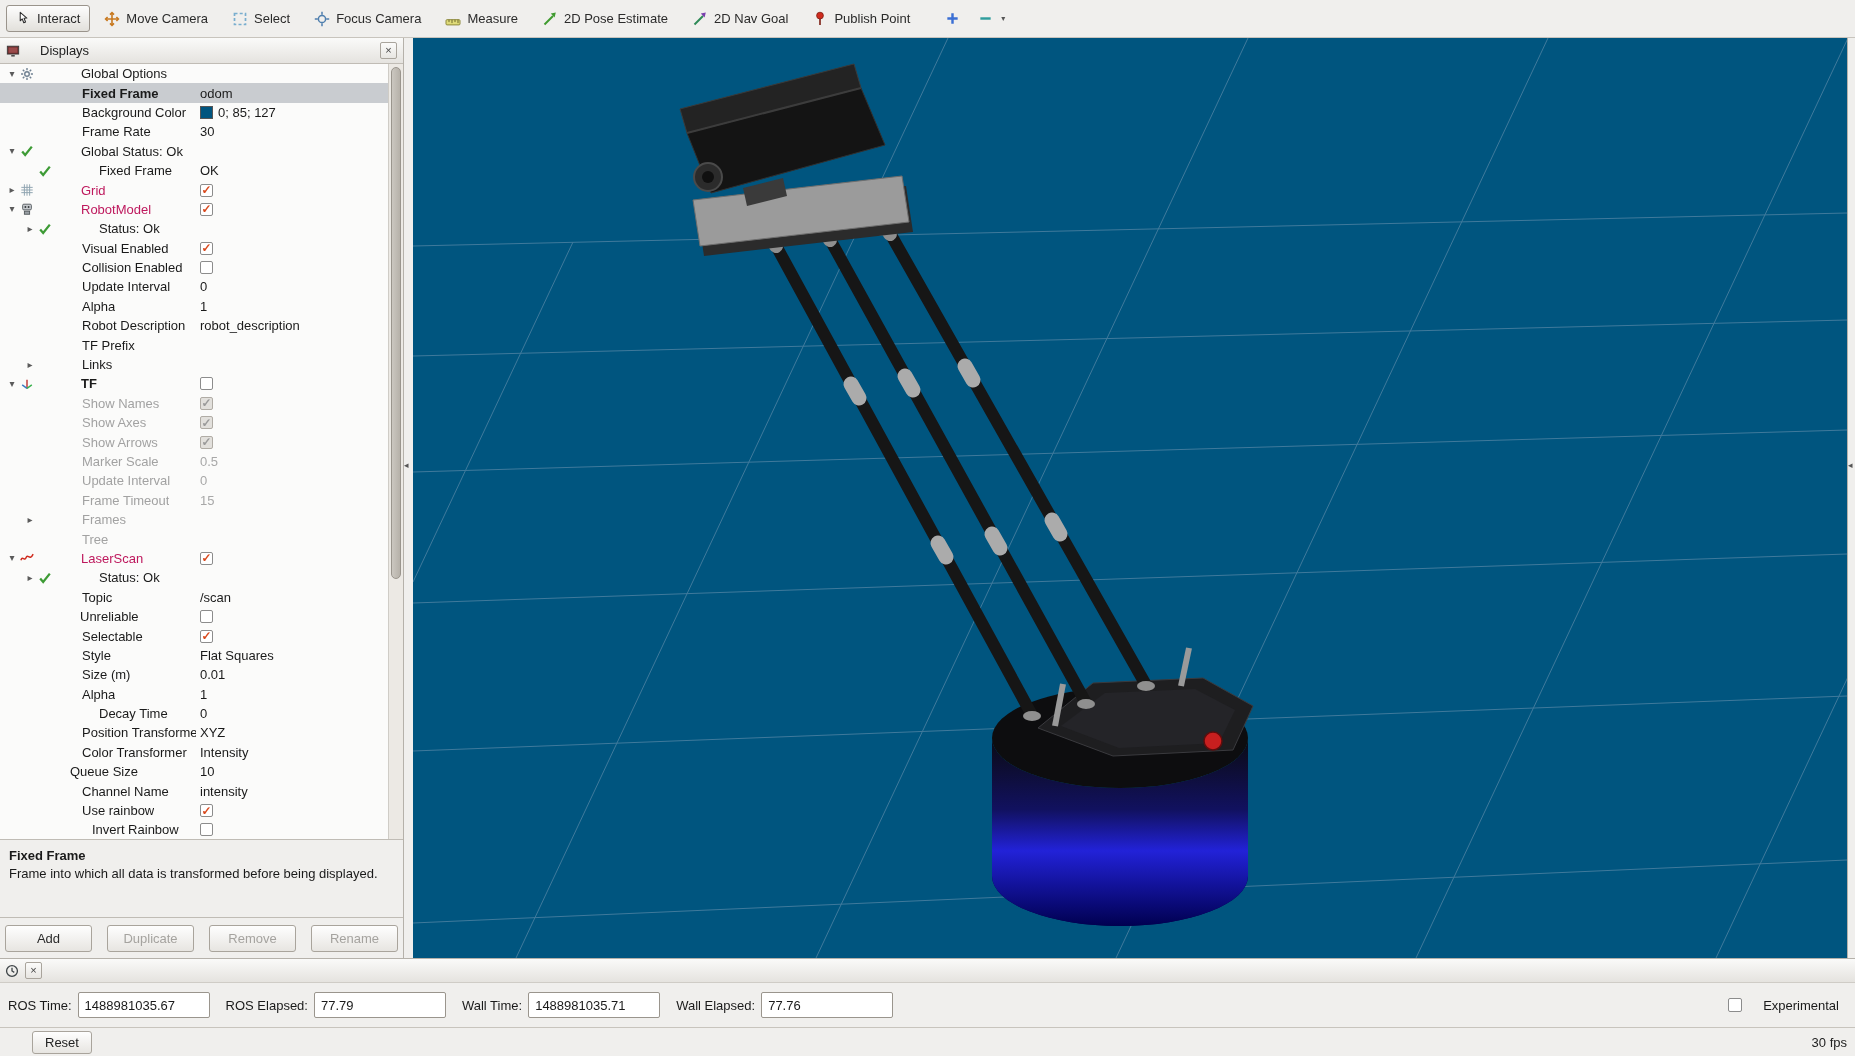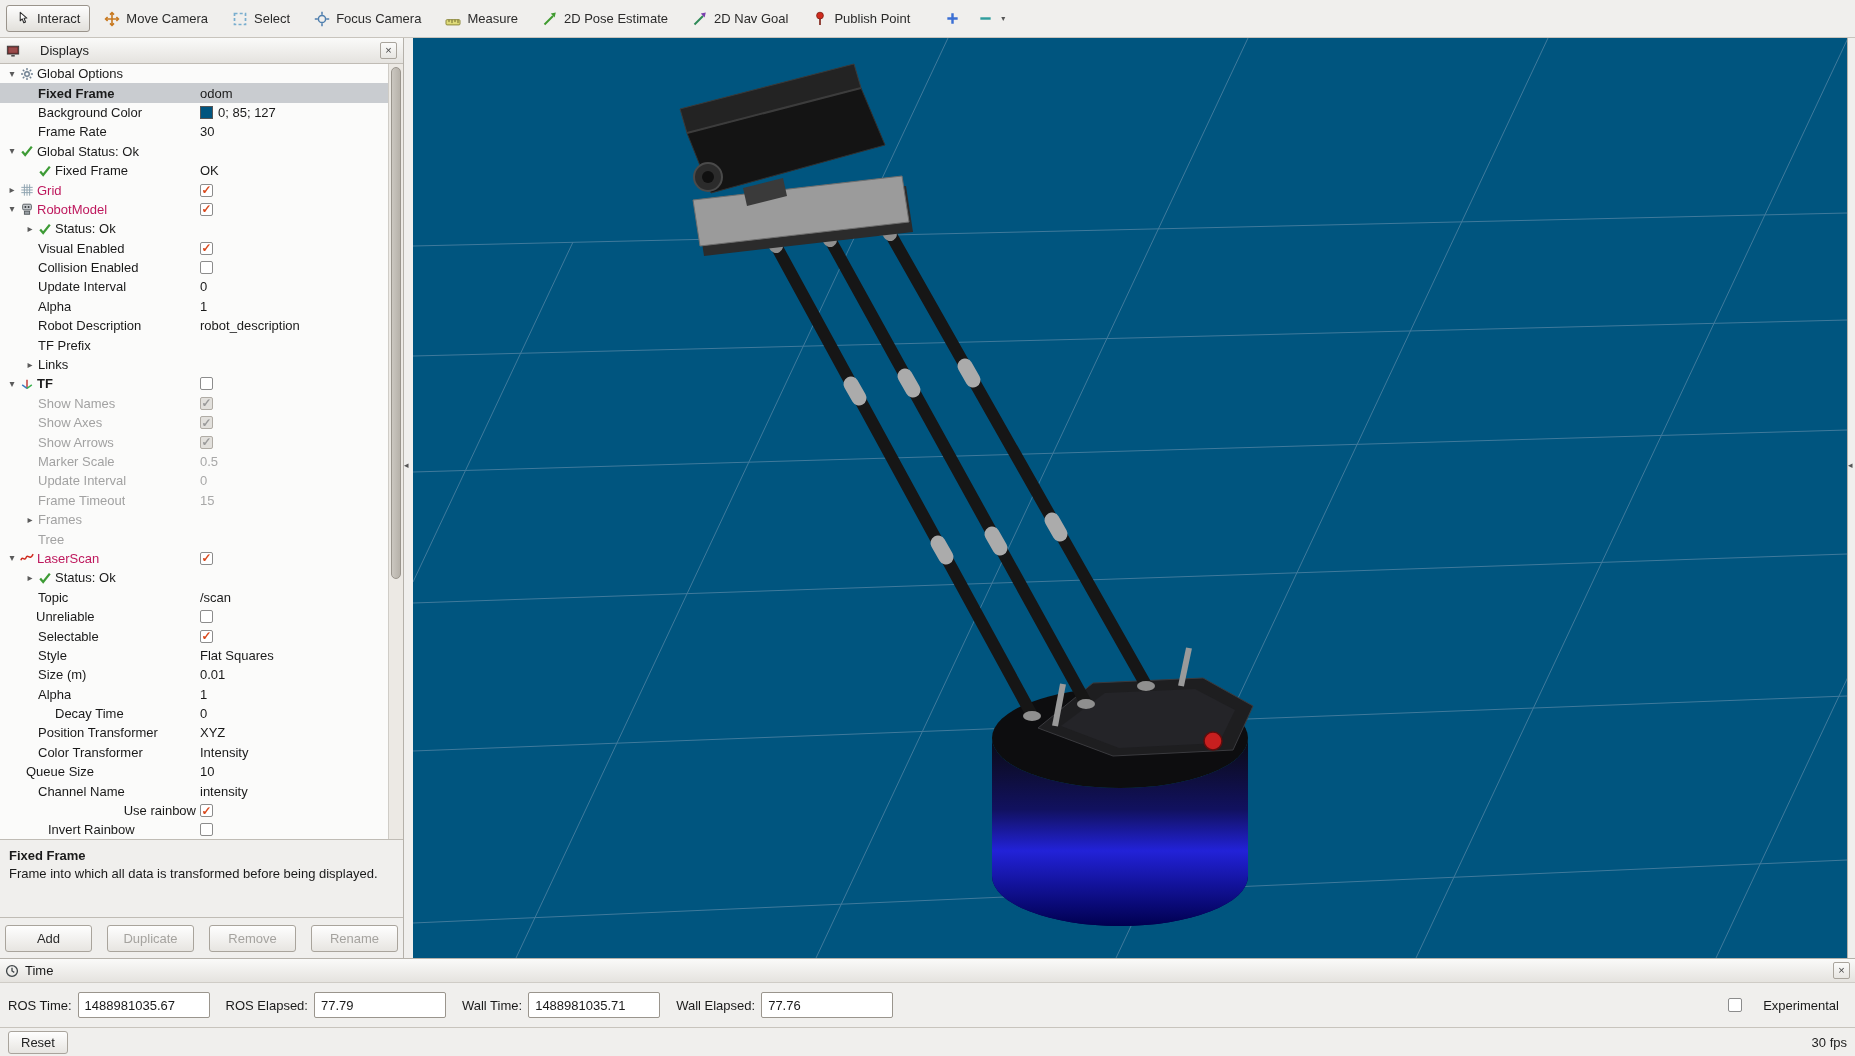--- a/index.html
+++ b/index.html
@@ -24,21 +24,21 @@
   .pclose{width:17px;height:17px;border:1px solid #a9a49c;border-radius:2px;background:linear-gradient(#fbfbfa,#e8e6e2);display:flex;align-items:center;justify-content:center;font-size:11px;color:#444;line-height:1;}
 
   
   .tree{height:776px;position:relative;background:#fbfbfa;overflow:hidden;border-bottom:1px solid #c0bcb5;flex-shrink:0;}
   .trow{height:19.4px;display:flex;align-items:center;}
   .trow.sel{background:#c9ccd0;}
   .trow.sel .tlab{font-weight:bold;}
   .tname{width:196px;display:flex;align-items:center;white-space:nowrap;overflow:hidden;flex-shrink:0;}
   .exp{width:16px;flex-shrink:0;font-size:10px;color:#5a5a5a;text-align:center;line-height:1;}
   .tricon{width:17px;flex-shrink:0;display:flex;align-items:center;}
-  .tlab{overflow:hidden;}
+  .tlab{overflow:hidden;margin-left:44px;}
   .tlab.blue{color:#be185d;font-weight:normal;}
   .tlab.boldDark{font-weight:bold;}
   .tlab.gray{color:#a2a2a2;}
   .tval{flex:1;display:flex;align-items:center;padding-left:4px;padding-right:18px;white-space:nowrap;overflow:hidden;}
   .tval.gray{color:#a8a8a8;}
   .cb{width:13px;height:13px;border:1px solid #8c8c8c;border-radius:2px;background:#fff;display:inline-flex;align-items:center;justify-content:center;font-size:12px;font-weight:bold;color:#d9481c;line-height:1;flex-shrink:0;}
   .cb.gray{background:#e2e0dc;border-color:#b0aca5;color:#9a9a9a;}
   .swatch{width:13px;height:13px;border:1px solid #555;margin-right:5px;display:inline-block;flex-shrink:0;}
   .scrollbar{position:absolute;top:0;right:0;width:15px;height:100%;background:#ece9e4;border-left:1px solid #cfccc6;}
   .sthumb{position:absolute;left:2px;right:2px;top:3px;height:66%;background:linear-gradient(90deg,#cbc7c0,#b6b1a9);border:1px solid #9a958d;border-radius:6px;}
@@ -64,21 +64,21 @@
   .tbody{height:44px;display:flex;align-items:center;padding:0 8px;background:#f0efed;}
   .tfields{display:flex;align-items:center;}
   .tf-label{margin-left:16px;}
   .tf-label:first-child{margin-left:0;}
   .tf-input{width:132px;height:26px;margin-left:6px;border:1px solid #9a958d;border-radius:2px;padding:0 6px;font:inherit;background:#fff;color:#1a1a1a;}
   .exp-right{margin-left:auto;display:flex;align-items:center;gap:21px;padding-right:8px;justify-content:space-between;}
   .expcb{width:14px;height:14px;border:1px solid #8c8c8c;border-radius:2px;background:#fff;}
 
   
   .statusbar{height:29px;display:flex;align-items:center;gap:14px;padding:0 8px;background:#f0efed;border-top:1px solid #c8c4bd;flex-shrink:0;}
-  .reset{height:23px;padding:0 12px;border:1px solid #a9a49c;border-radius:3px;background:linear-gradient(#fefefe,#e7e5e1);font:inherit;color:#222;}
+  .reset{height:23px;padding:0 12px;border:1px solid #a9a49c;border-radius:3px;background:linear-gradient(#fefefe,#e7e5e1);font:inherit;color:#222;margin-left:24px;}
   .fps{margin-left:auto;color:#222;}
 </style>
 </head>
 <body>
 
 <div class="toolbar">
     <div class="tool-btn active">
       <span class="ticon">
         <svg width="15" height="15" viewBox="0 0 16 16">
           <path d="M4.5 1.5v9l2.2-2 1.6 4 1.9-.8-1.6-3.9 3-.3z" fill="#fdfdfd" stroke="#2c2c2c" stroke-width="1.1" stroke-linejoin="round"></path>
@@ -514,21 +514,21 @@
             <div class="tval">10</div>
           </div>
           <div class="trow">
             <div class="tname" style="padding-left: 22px;">
               <span class="exp"></span>
               <span class="tlab">Channel Name</span>
             </div>
             <div class="tval">intensity</div>
           </div>
           <div class="trow">
-            <div class="tname" style="padding-left: 22px; justify-content: flex-end;">
+            <div class="tname" style="padding-left: 22px;">
               <span class="exp"></span>
               <span class="tlab">Use rainbow</span>
             </div>
             <div class="tval">
               <span class="cb">✓</span>
             </div>
           </div>
           <div class="trow">
             <div class="tname" style="padding-left: 32px;">
               <span class="exp"></span>
@@ -639,21 +639,20 @@
 </div>
 
 <div class="timepanel">
   <div class="thead">
     <span class="picon">
         <svg width="14" height="14" viewBox="0 0 16 16" fill="none" stroke="#3f4548" stroke-width="1.5">
           <circle cx="8" cy="8" r="6.2"></circle>
           <path d="M8 4.2V8l2.6 1.6"></path>
         </svg>
       </span>
-    <span class="title">Time</span>
     <span class="pclose">×</span>
   </div>
   <div class="tbody">
     <span class="tfields">
         <span class="tf-label">ROS Time:</span>
         <input class="tf-input" readonly="" value="1488981035.67" style="">
         <span class="tf-label">ROS Elapsed:</span>
         <input class="tf-input" readonly="" value="77.79" style="">
         <span class="tf-label">Wall Time:</span>
         <input class="tf-input" readonly="" value="1488981035.71" style="">

